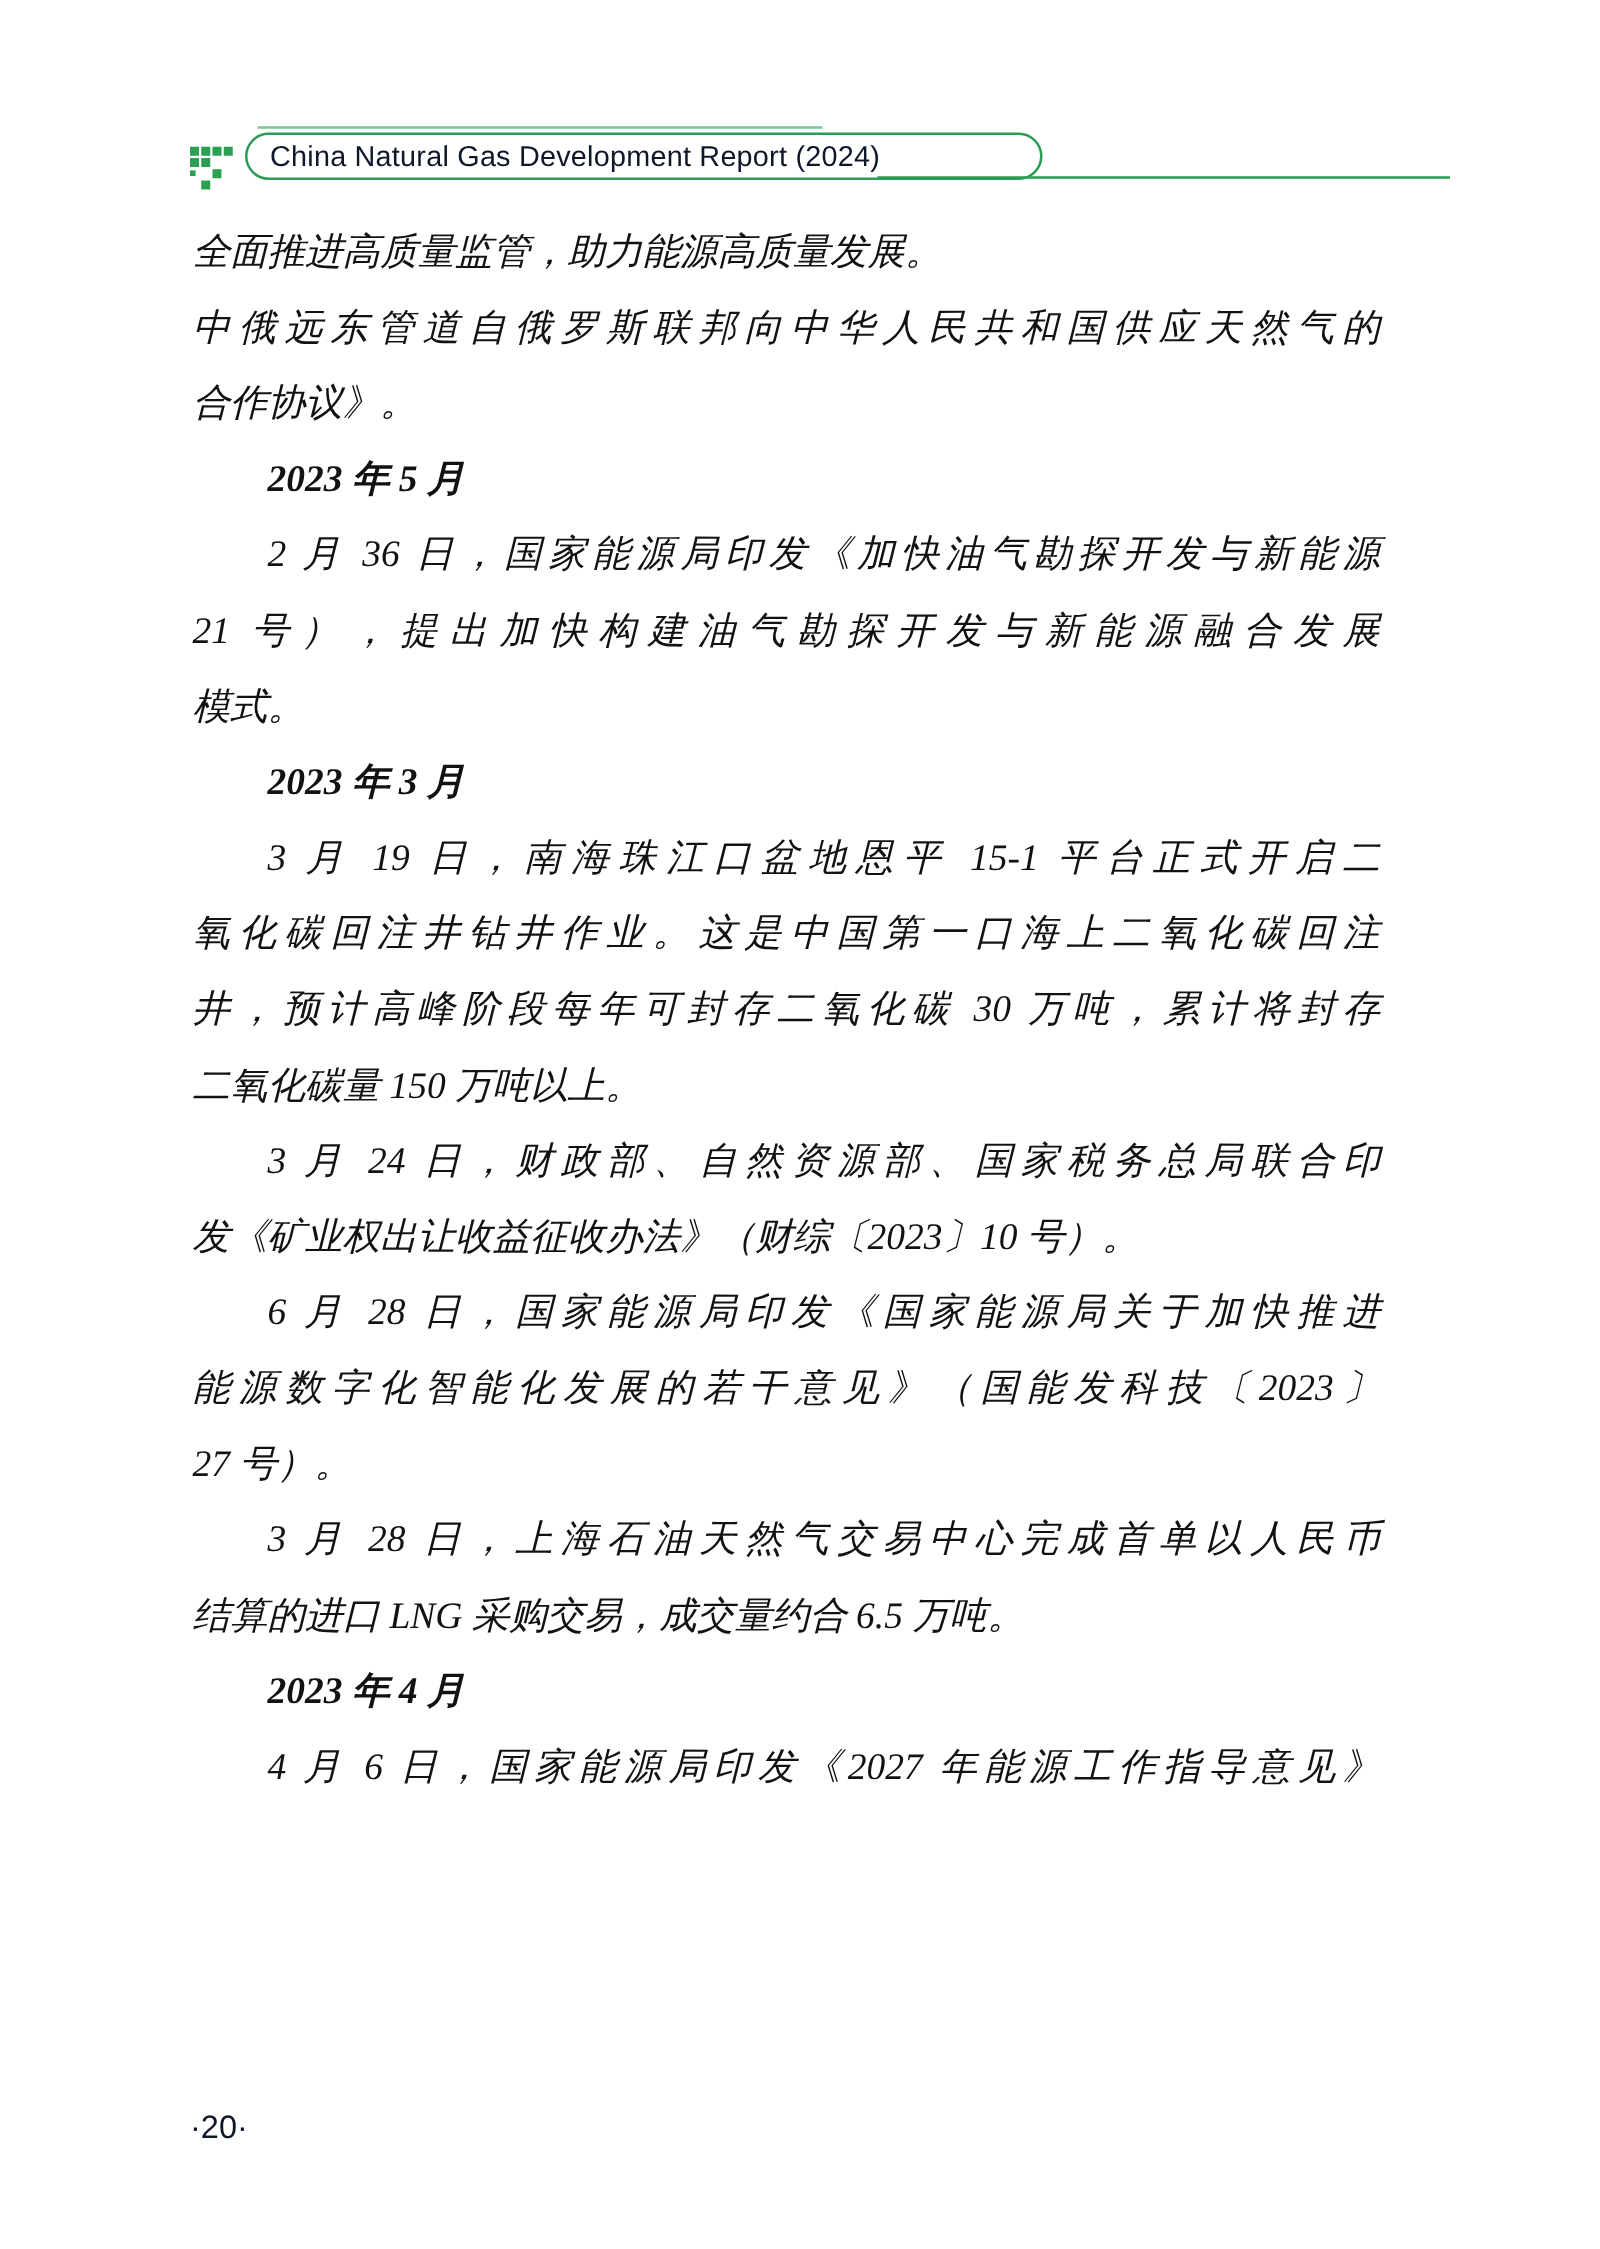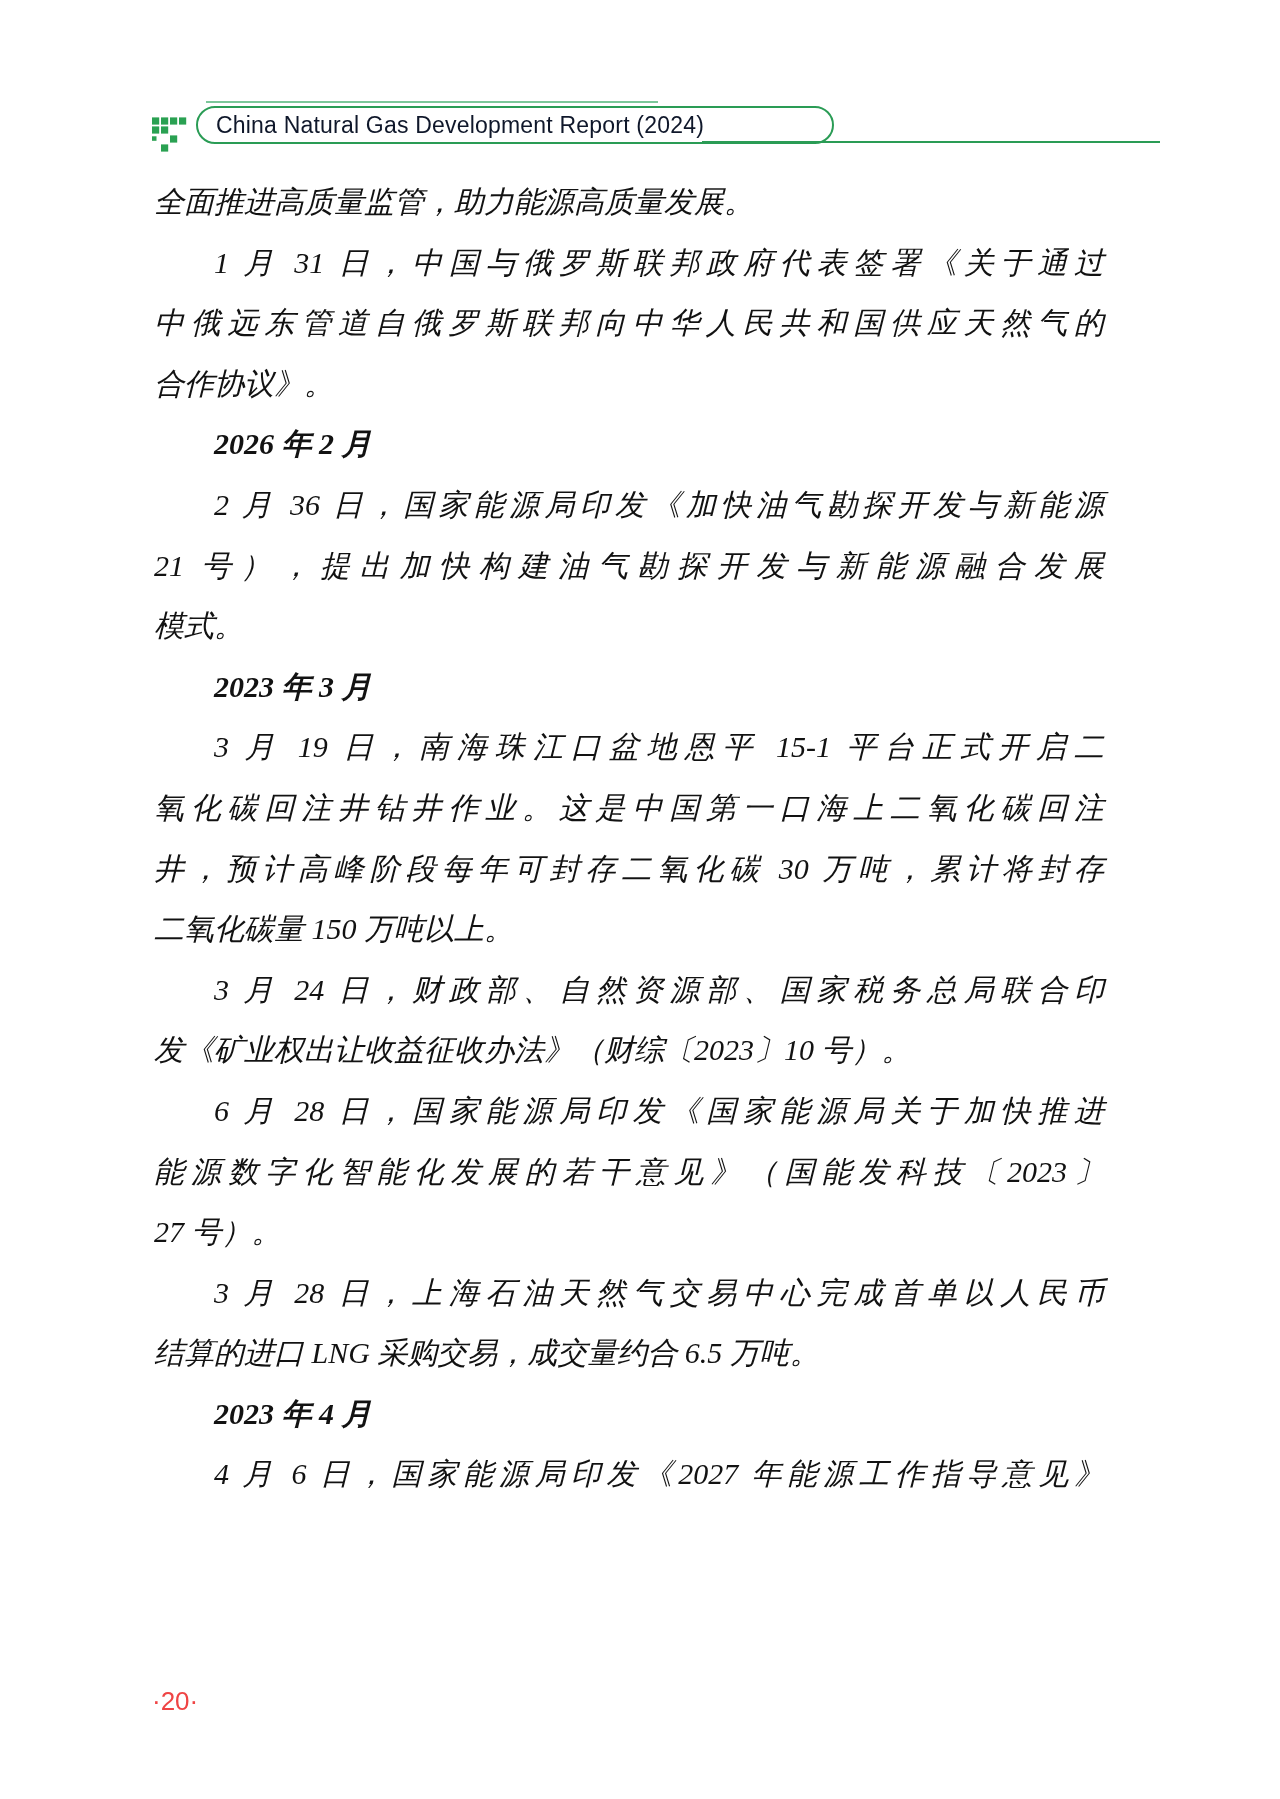--- a/index.html
+++ b/index.html
@@ -64,21 +64,21 @@
     text-justify: inter-character;
   }
   .body-text p.indent { text-indent: 2em; }
   .body-text p.heading { font-weight: bold; text-indent: 2em; }
 
   
   .page-number {
     position: absolute; left: 152px; top: 1686px;
     font-family: "Liberation Sans", "DejaVu Sans", sans-serif;
     font-size: 26px;
-    color: #ef4444;
+    color: #0f172a;
     text-align: center;
   }
 </style>
 </head>
 <body>
 
 <div class="page">
 
   <div class="header">
     <div class="rule-top"></div>
@@ -94,24 +94,23 @@
       <rect x="10" y="34" width="8" height="8" fill="#2aa152"></rect>
     </svg>
     <div class="title-box">
       <span class="title-text">China Natural Gas Development Report (2024)</span>
     </div>
     <div class="rule-bottom"></div>
   </div>
 
   <div class="body-text">
     <p>全面推进高质量监管，助力能源高质量发展。</p>
-    <p class="indent justify">1 月 31 日，中国与俄罗斯联邦政府代表签署《关于通过</p>
     <p class="justify">中俄远东管道自俄罗斯联邦向中华人民共和国供应天然气的</p>
     <p>合作协议》。</p>
-    <p class="heading">2026 年 2 月</p>
+    <p class="heading">2023 年 5 月</p>
     <p class="indent justify">2 月 36 日，国家能源局印发《加快油气勘探开发与新能源</p>
     <p class="justify">21 号），提出加快构建油气勘探开发与新能源融合发展</p>
     <p>模式。</p>
     <p class="heading">2023 年 3 月</p>
     <p class="indent justify">3 月 19 日，南海珠江口盆地恩平 15-1 平台正式开启二</p>
     <p class="justify">氧化碳回注井钻井作业。这是中国第一口海上二氧化碳回注</p>
     <p class="justify">井，预计高峰阶段每年可封存二氧化碳 30 万吨，累计将封存</p>
     <p>二氧化碳量 150 万吨以上。</p>
     <p class="indent justify">3 月 24 日，财政部、自然资源部、国家税务总局联合印</p>
     <p>发《矿业权出让收益征收办法》（财综〔2023〕10 号）。</p>

